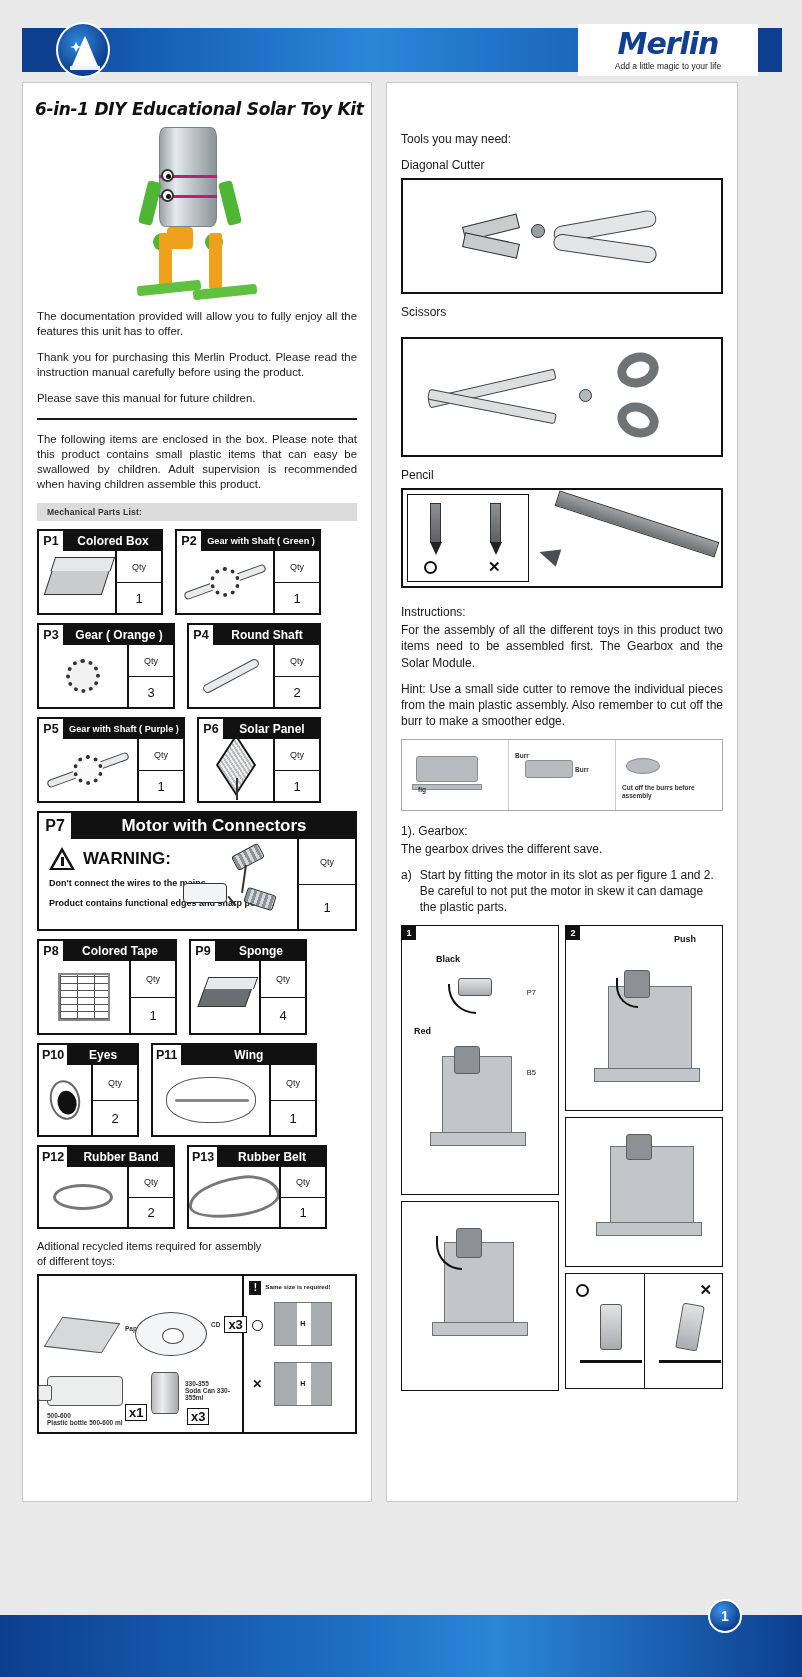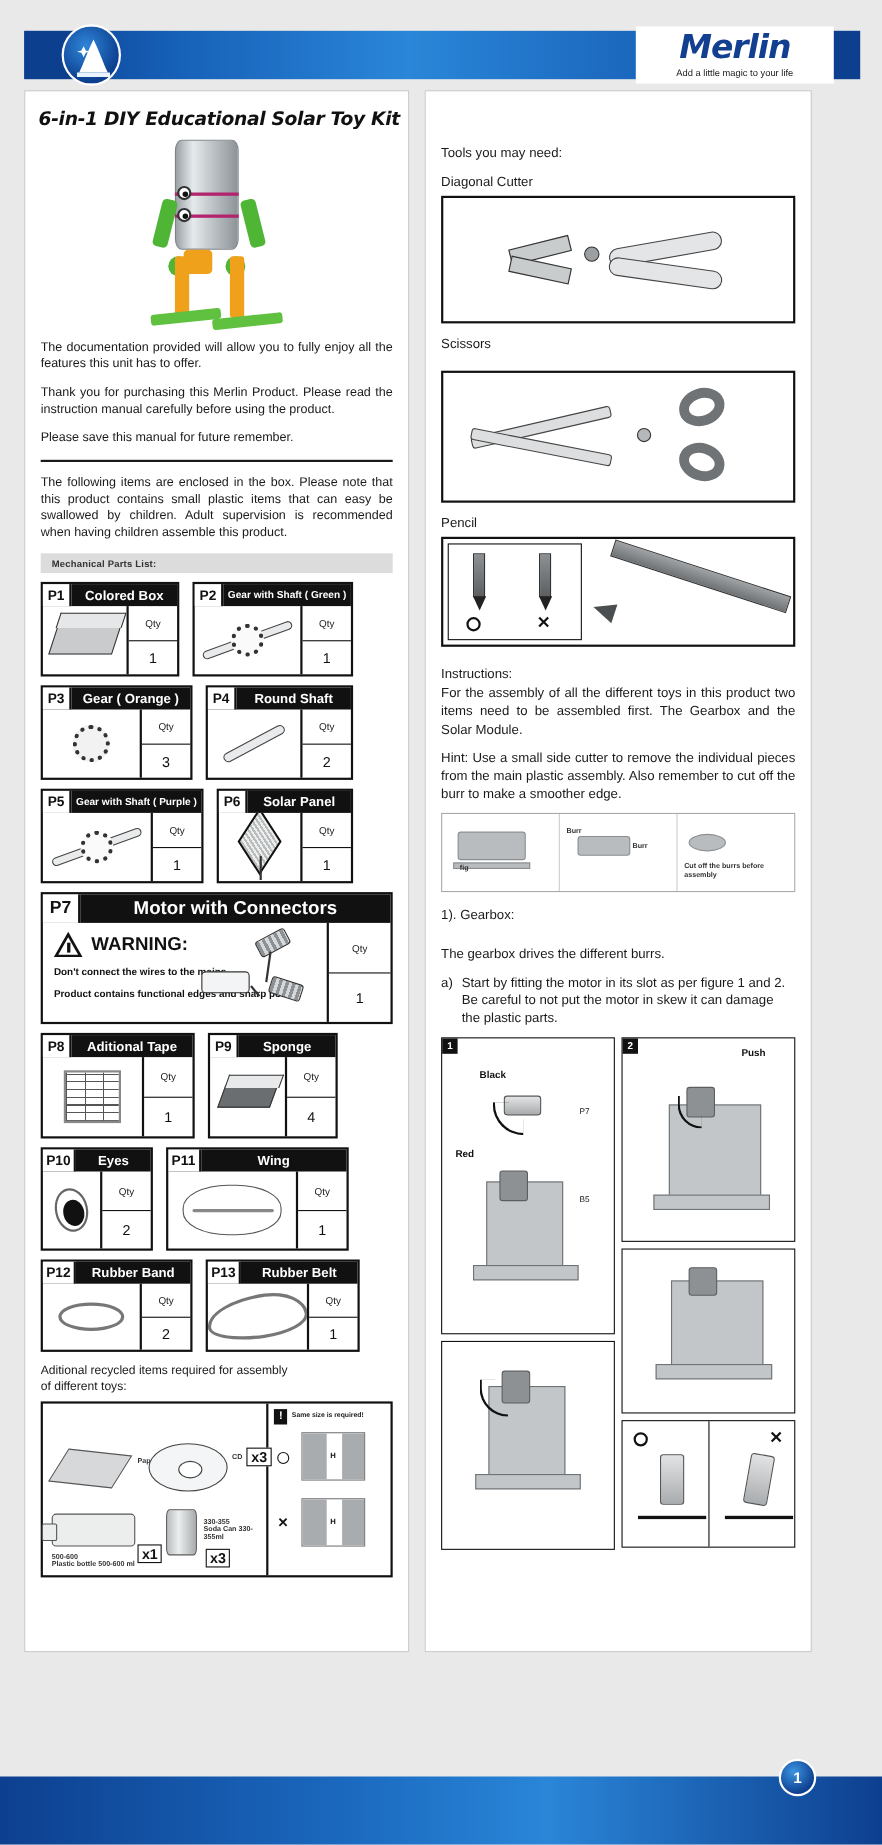--- a/index.html
+++ b/index.html
@@ -422,21 +422,21 @@
       <div class="knobG" style="left:56px; top:110px"></div>
       <div class="knobG" style="left:108px; top:110px"></div>
       <div class="legL" style="left:62px; top:110px"></div>
       <div class="legR" style="left:112px; top:110px"></div>
       <div class="footG" style="left:40px; top:160px; transform:rotate(-6deg)"></div>
       <div class="footG" style="left:96px; top:164px; transform:rotate(-6deg)"></div>
     </div>
 
     <div class="para">The documentation provided will allow you to fully enjoy all the features this unit has to offer.</div>
     <div class="para">Thank you for purchasing this Merlin Product. Please read the instruction manual carefully before using the product.</div>
-    <div class="para">Please save this manual for future remember.</div>
+    <div class="para">Please save this manual for future children.</div>
 
     <div class="rule"></div>
 
     <div class="para">The following items are enclosed in the box. Please note that this product contains small plastic items that can easy be swallowed by children. Adult supervision is recommended when having children assemble this product.</div>
 
     <div class="parts-head">Mechanical Parts List:</div>
 
     <div class="parts">
 
       <div class="prow">
@@ -568,21 +568,21 @@
             <div class="pqty-l">Qty</div>
             <div class="pqty-v">1</div>
           </div>
         </div>
       </div>
 
       <div class="prow">
         <div class="pcard" style="width:140px">
           <div class="pcard-head">
             <div class="pcode">P8</div>
-            <div class="pname">Aditional Tape</div>
+            <div class="pname">Colored Tape</div>
           </div>
           <div class="pbody" style="height:72px">
             <div class="pimg">
                 <div class="art-tape"></div>
               </div>
             <div class="pqty">
               <div class="pqty-l">Qty</div>
               <div class="pqty-v">1</div>
             </div>
           </div>
@@ -773,22 +773,22 @@
         <div class="sprue" style="left:16px; top:20px; width:48px; height:18px; border-radius:3px"></div>
         <div class="burr-lbl" style="left:6px; top:12px">Burr</div>
         <div class="burr-lbl" style="left:66px; top:26px">Burr</div>
       </div>
       <div class="burr-cell">
         <div class="sprue" style="left:10px; top:18px; width:34px; height:16px; border-radius:50%"></div>
         <div class="burr-lbl" style="left:6px; top:44px; width:92px; line-height:1.25">Cut off the burrs before assembly</div>
       </div>
     </div>
 
-    <div class="rtext" style="margin-bottom:20px">1). Gearbox:</div>
-    <div class="rtext">The gearbox drives the different burrs.</div>
+    <div class="rtext" style="margin-bottom:2px">1). Gearbox:</div>
+    <div class="rtext">The gearbox drives the different save.</div>
 
     <div class="rtext" style="display:flex; gap:8px; margin-top:10px">
       <span>a)</span>
       <span>Start by fitting the motor in its slot as per figure 1 and 2. Be careful to not put the motor in skew it can damage the plastic parts.</span>
     </div>
 
     <div class="fig-grid" style="margin-top:10px">
       <div class="fig-col">
         <div class="fig" style="height:270px">
           <div class="fig-num">1</div>

